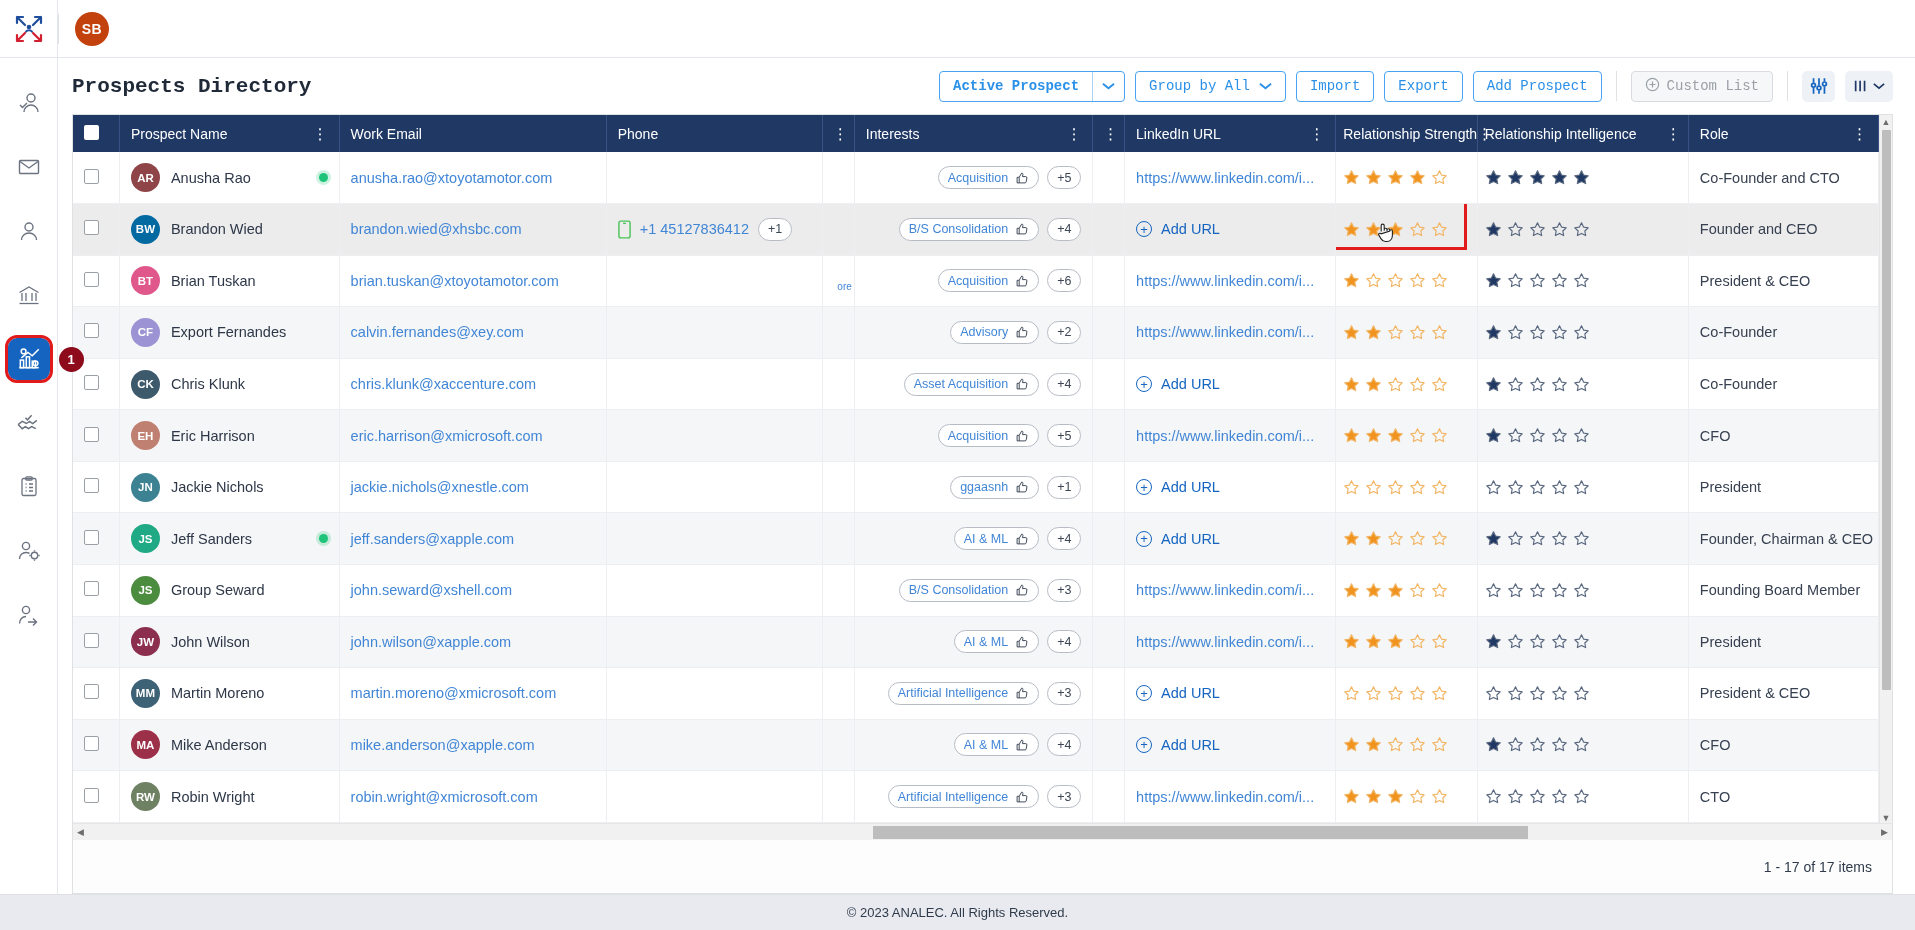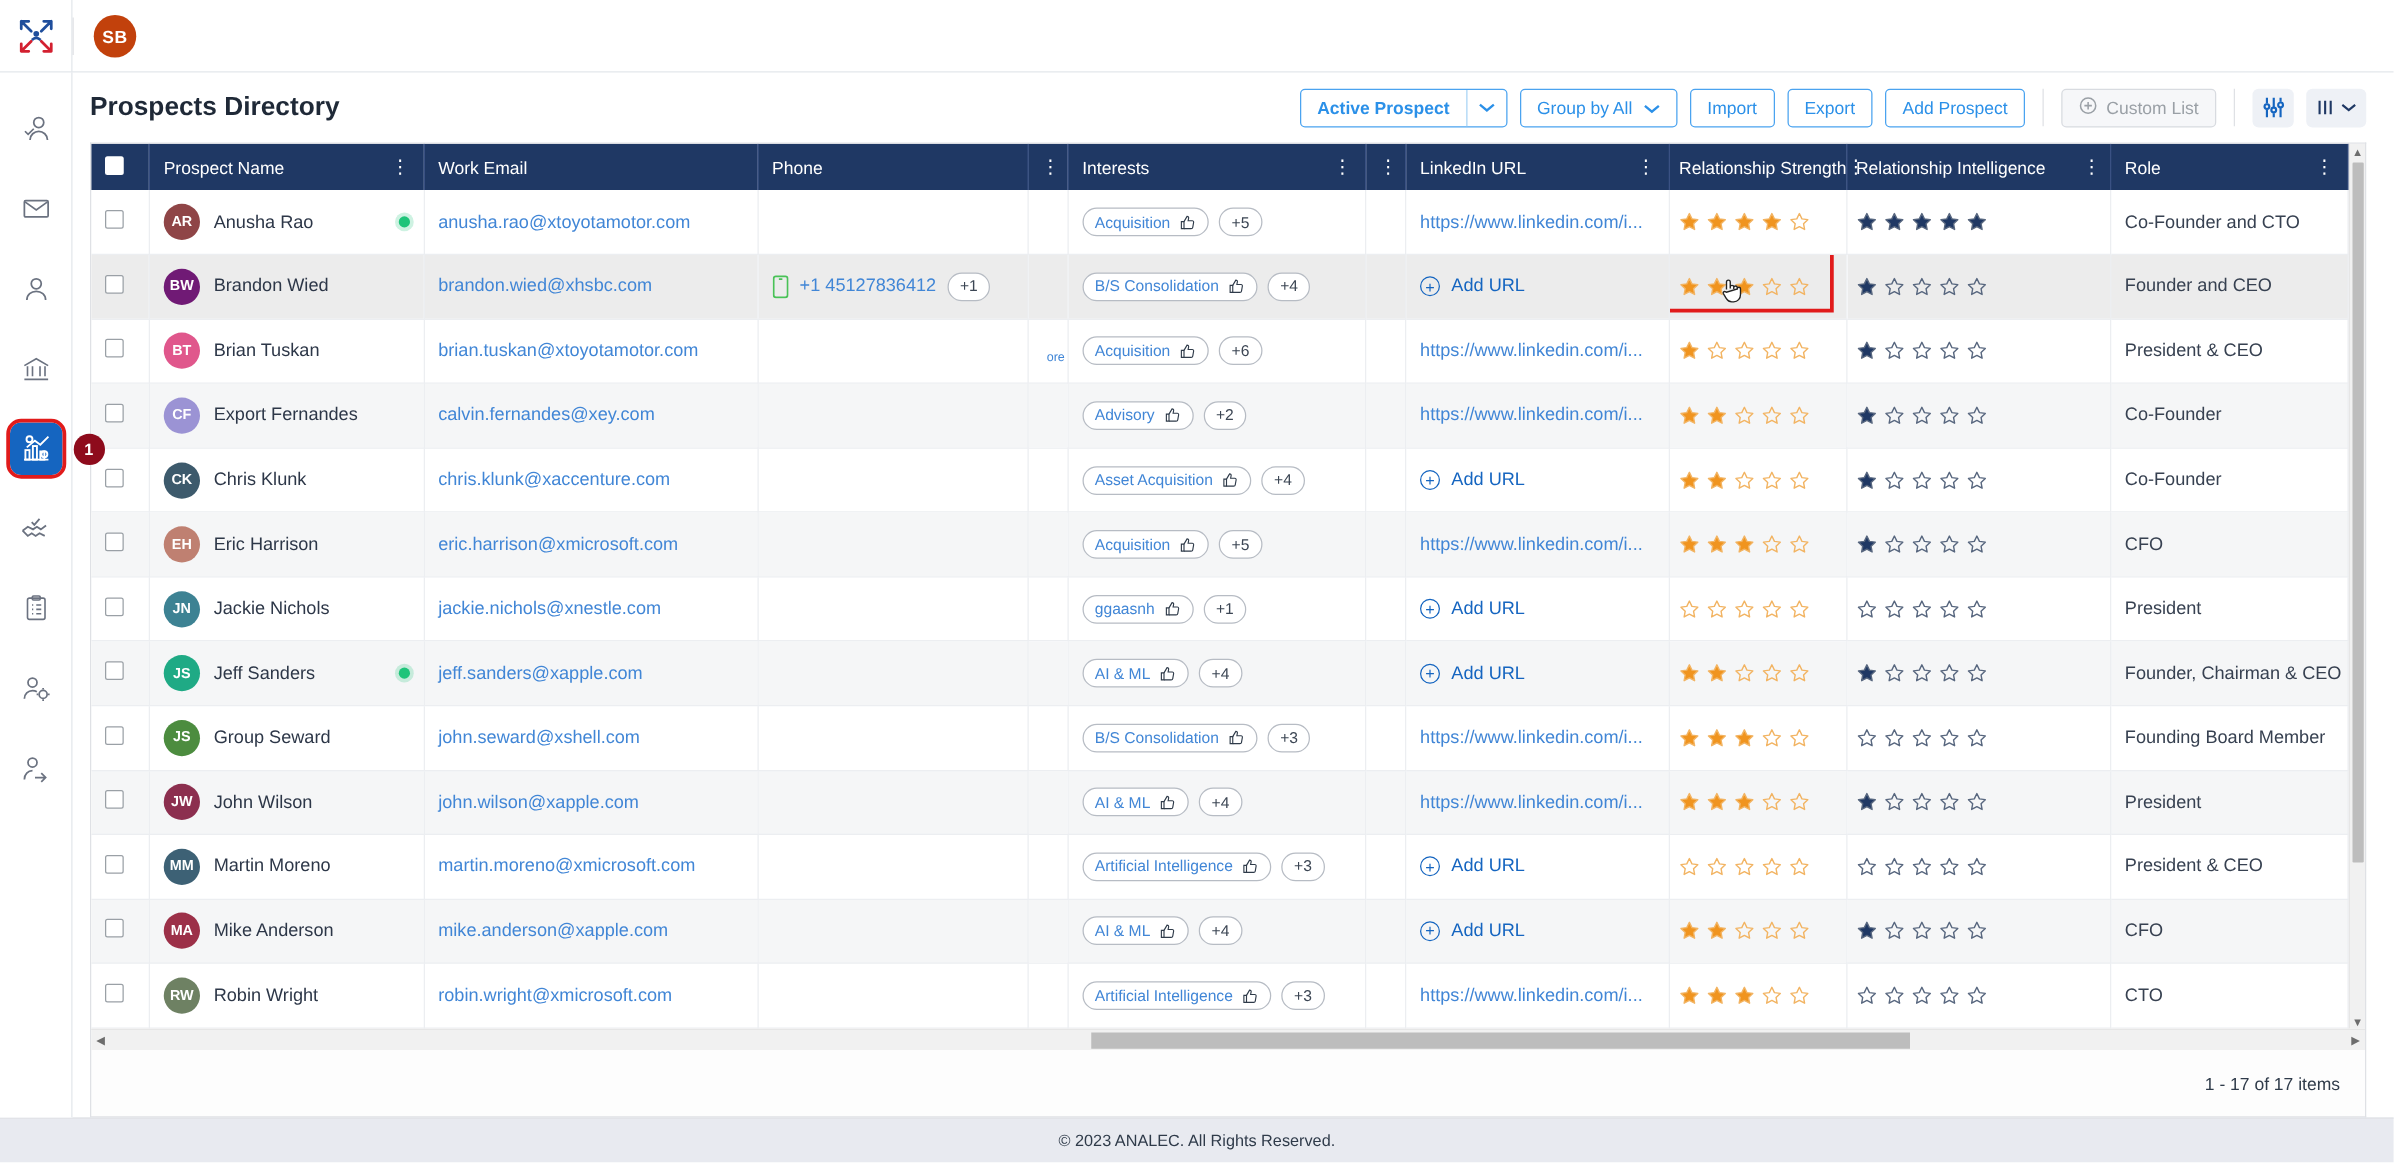--- a/index.html
+++ b/index.html
@@ -79,20 +79,21 @@
     display: flex; flex-direction: column;
     background: #ffffff;
   }
 
   
   .page-head {
     height: 56px; min-height: 56px;
     display: flex; align-items: center;
     padding: 0 22px 0 14px;
     gap: 10px;
+    font-family: Liberation Mono, monospace;
   }
   .page-title { font-size: 21px; color: #1f2937; font-weight: bold; }
   .spacer { flex: 1; }
   .btn {
     height: 31px; padding: 0 13px;
     border: 1px solid #4aa3f0; border-radius: 4px;
     background: #fff; color: #2b90e8;
     font-size: 14px; display: flex; align-items: center;
     white-space: nowrap;
   }
@@ -159,21 +160,21 @@
   }
   .lnk { color: #4186d6; }
   .phone-cell { display: flex; align-items: center; gap: 9px; }
   .pill {
     border: 1px solid #b7bcc4; border-radius: 13px;
     height: 23px; padding: 0 9px;
     display: inline-flex; align-items: center; gap: 7px;
     font-size: 12.5px; color: #4186d6; background: #fff;
   }
   .pill.count { color: #3c4654; padding: 0 9px; }
-  .tag-cell { display: flex; align-items: center; gap: 8px; }
+  .tag-cell { display: flex; align-items: center; gap: 8px; justify-content: flex-end; }
   .addurl { display: flex; align-items: center; gap: 9px; color: #1565c0; }
   .plus-circ {
     width: 16px; height: 16px; border-radius: 50%;
     border: 1.6px solid #1565c0; color: #1565c0;
     display: flex; align-items: center; justify-content: center;
     font-size: 13px; line-height: 1;
   }
   .stars { display: flex; align-items: center; gap: 5px; position: relative; }
 
   .cell-rel { position: relative; }
@@ -521,21 +522,21 @@
                         <path d="M12 2.6l2.9 6 6.6.9-4.8 4.6 1.2 6.5L12 17.5 6.1 20.6l1.2-6.5L2.5 9.5l6.6-.9z"></path>
                       </svg>
                     </div>
     </td>
     <td><span>Co-Founder and CTO</span></td>
   </tr>
                 <tr class="hi">
     <td><span class="cb"></span></td>
     <td>
       <div class="name-cell">
-        <span class="av" style="background:#701a75">BW</span>
+        <span class="av" style="background:#0369a1">BW</span>
         <span class="nm">Brandon Wied</span>
 
       </div>
     </td>
     <td><span class="lnk">brandon.wied@xhsbc.com</span></td>
     <td>
                     <span class="phone-cell">
          <svg width="13" height="19" viewBox="0 0 14 20" fill="none" stroke="#49c257" stroke-width="1.5">
                         <rect x="1" y="1" width="12" height="18" rx="2"></rect>
                         <path d="M5.5 3.4h3"></path>

